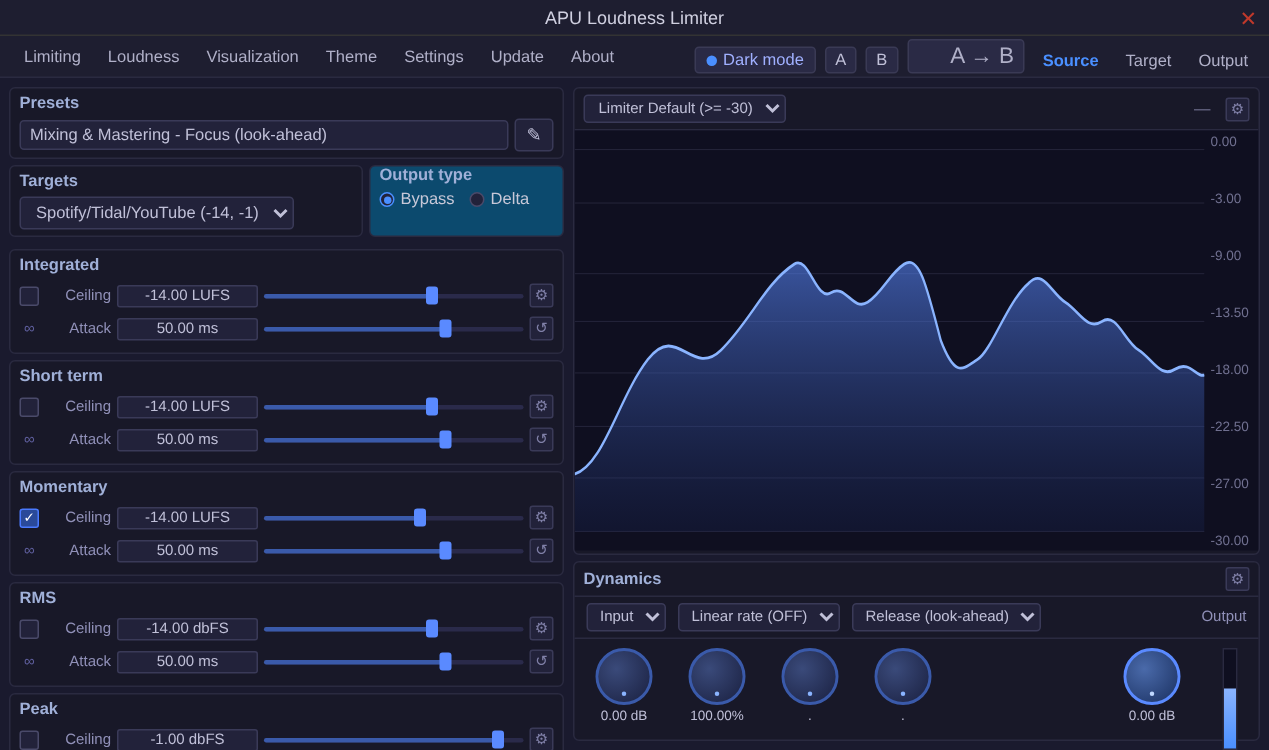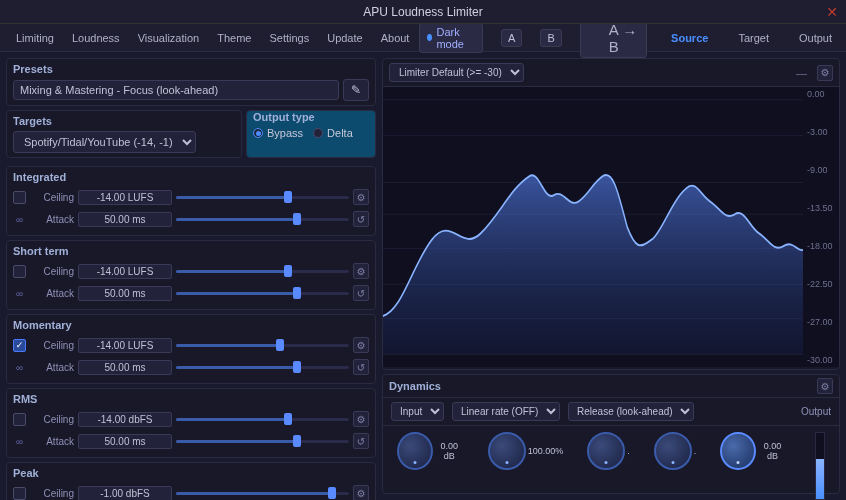--- a/index.html
+++ b/index.html
@@ -46,22 +46,22 @@
     .menu-item {
       padding: 3px 8px;
       font-size: 11px;
       color: #b0b0c8;
       cursor: pointer;
       border-radius: 3px;
     }
     .menu-right {
       margin-left: auto;
       display: flex;
-      align-items: center;
-      gap: 18px;
+      align-items: flex-end;
+      gap: 6px;
     }
     .dark-mode-btn {
       display: flex;
       align-items: center;
       gap: 4px;
       background: #2a2a45;
       border: 1px solid #3a3a55;
       border-radius: 3px;
       padding: 2px 7px;
       cursor: pointer;
@@ -373,21 +373,21 @@
       background: #22223a;
       border: 1px solid #3a3a58;
       color: #c0c0d8;
       padding: 2px 4px;
       border-radius: 3px;
       font-size: 10px;
       cursor: pointer;
     }
     .knob-group {
       display: flex;
-      flex-direction: row;
+      flex-direction: column;
       align-items: center;
       gap: 2px;
     }
     .knob {
       width: 38px;
       height: 38px;
       border-radius: 50%;
       background: radial-gradient(circle at 35% 35%, #3a4a7a, #1a2040);
       border: 2px solid #3a5aaa;
       position: relative;

